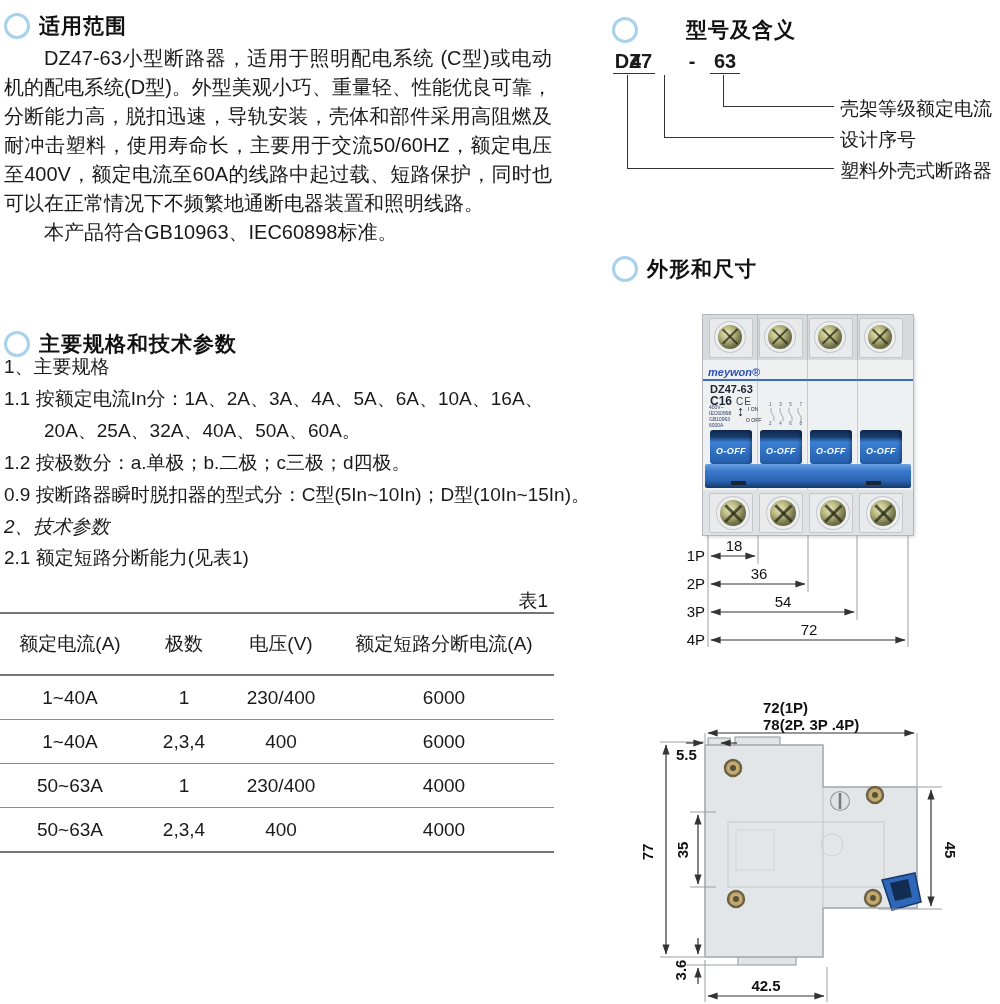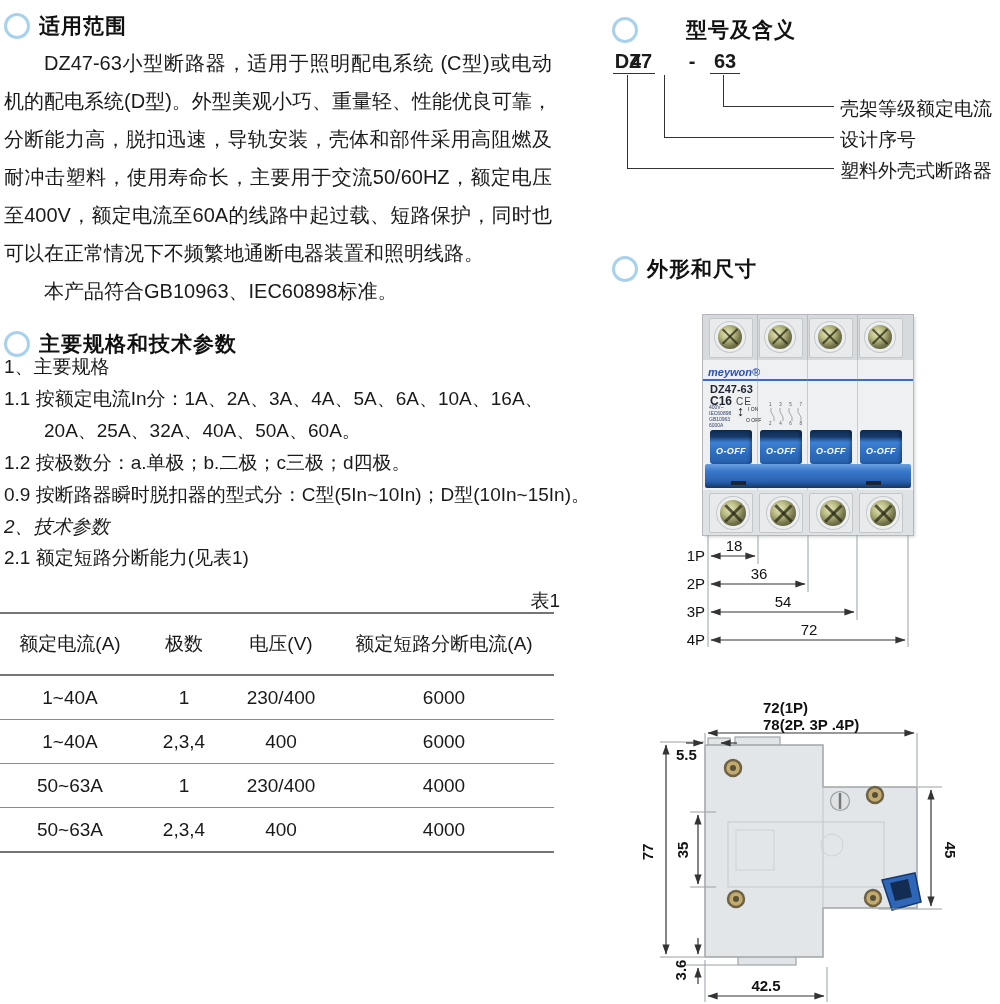--- a/index.html
+++ b/index.html
@@ -4,27 +4,27 @@
 <style>
   html,body{margin:0;padding:0;background:#fff;}
   #canvas{position:relative;width:1000px;height:1004px;background:#fff;overflow:hidden;
           font-family:"Liberation Sans","DejaVu Sans",sans-serif;color:#1a1a1a;}
   .abs{position:absolute;}
   
   .sec-h{position:absolute;display:flex;align-items:center;gap:9px;}
   .ring{width:20px;height:20px;border:3px solid #a8d2ec;border-radius:50%;flex:0 0 auto;}
   .sec-title{font-size:21px;font-weight:bold;color:#111;white-space:nowrap;letter-spacing:1px;}
   
-  #scope-text{left:4px;top:44px;width:548px;font-size:20px;line-height:38px;text-align:justify;}
+  #scope-text{left:4px;top:44px;width:548px;font-size:20px;line-height:29px;text-align:justify;}
   #scope-text p{margin:0;text-indent:2em;}
   
   .spec-line{position:absolute;left:4px;font-size:19px;white-space:nowrap;}
   .spec-cont{left:44px;}
   
-  #tbl-caption{left:12px;top:588px;width:548px;text-align:right;font-size:19px;}
+  #tbl-caption{left:0;top:588px;width:548px;text-align:right;font-size:19px;}
   #spec-table{position:absolute;left:0;top:612px;width:554px;border-collapse:collapse;
               border-top:2px solid #757575;border-bottom:2px solid #757575;}
   #spec-table th{font-size:19px;font-weight:normal;height:58px;border-bottom:2px solid #757575;text-align:center;}
   #spec-table td{font-size:19px;height:41px;text-align:center;border-top:1px solid #8c8c8c;}
   #spec-table tr:first-child td{border-top:none;}
   
   .code-part{position:absolute;top:50px;height:23px;font-size:20px;font-weight:bold;text-align:center;
              border-bottom:1px solid #333;}
   .code-dash{border-bottom:none;}
   .leader{position:absolute;border-left:1px solid #333;border-bottom:1px solid #333;}

